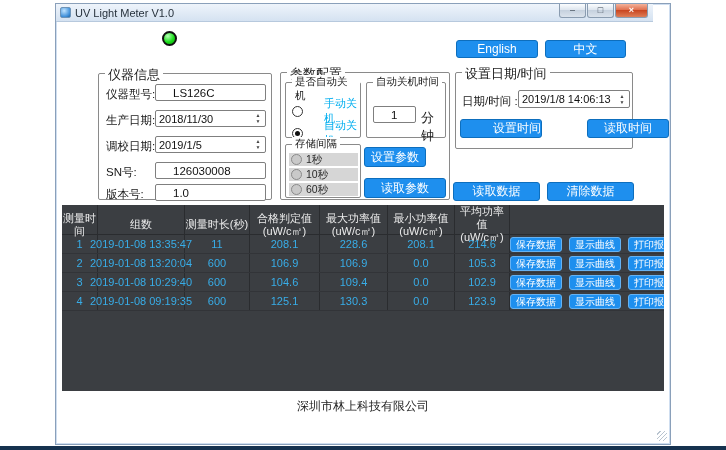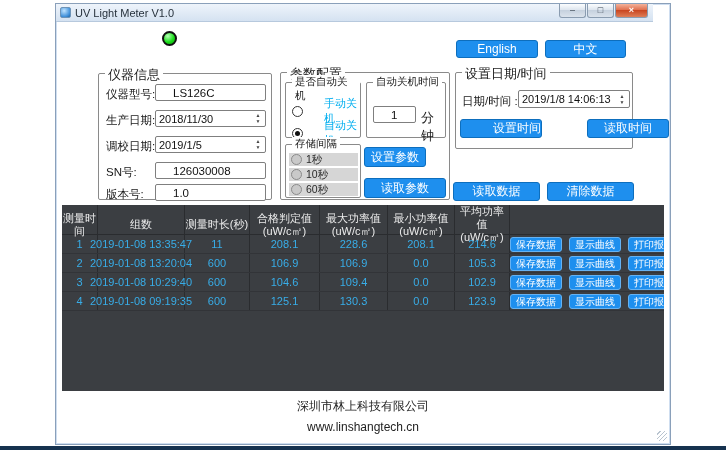--- a/index.html
+++ b/index.html
@@ -316,18 +316,17 @@
             <div class="td td-actions">
               <button class="mini-btn">保存数据</button>
               <button class="mini-btn">显示曲线</button>
               <button class="mini-btn">打印报告</button>
             </div>
           </div>
         </div>
     </div>
 
     <div class="footer-company">深圳市林上科技有限公司</div>
-    <div class="footer-site">www.linshangtech.cn</div>
     <div class="resize-grip"></div>
   </div>
 
   <div class="screen-bottom-edge"></div>
 </div>
 
 </body></html>

